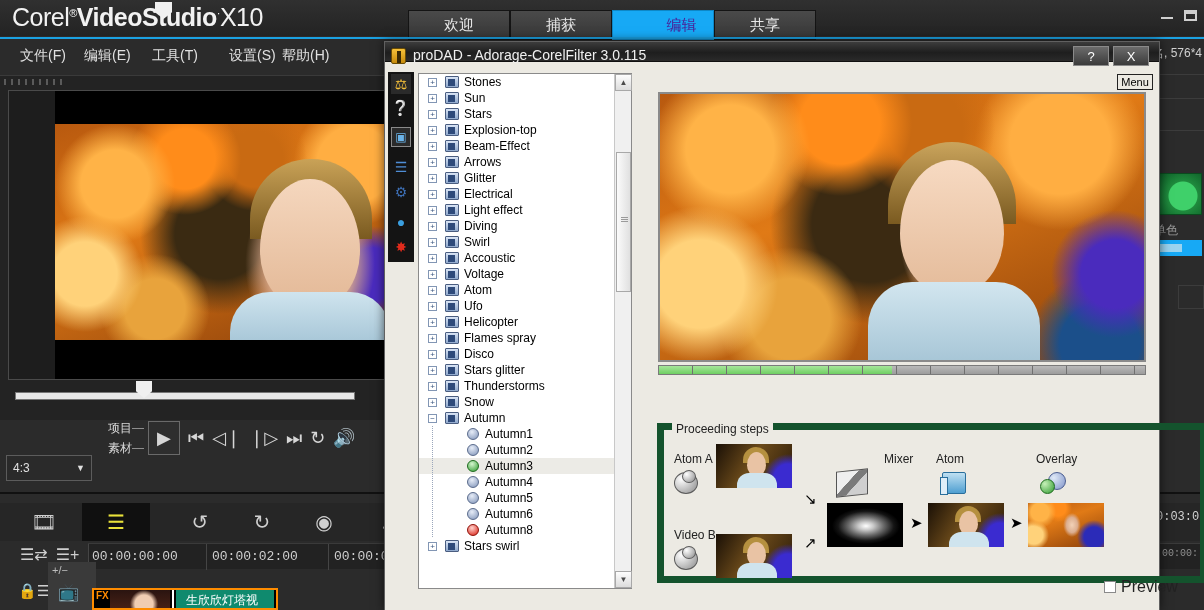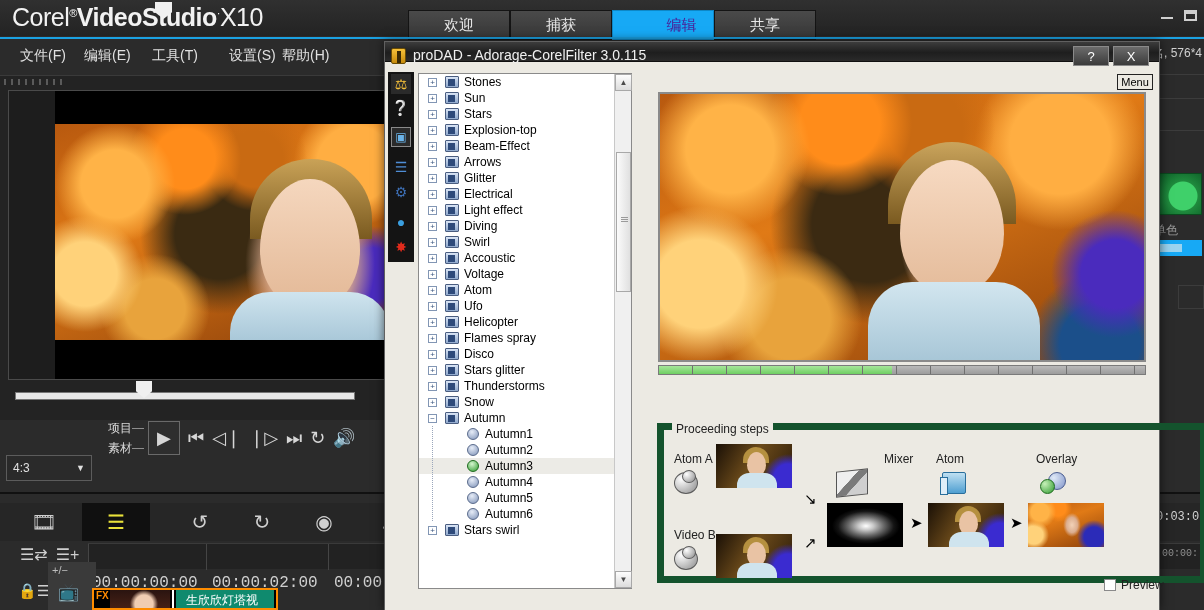--- a/index.html
+++ b/index.html
@@ -90,22 +90,22 @@
   .corel-sep { position:absolute; left:0; top:492px; width:1204px; height:2px; background:#111; }
 
   
   .tl-toolbar { position:absolute; left:0; top:503px; width:1204px; height:38px; background:#262626; }
   .tl-mode { position:absolute; top:0; width:68px; height:38px; display:flex;
     align-items:center; justify-content:center; cursor:pointer; font-size:20px; color:#cfcfcf; }
   .tl-mode.sel { background:#101010; color:#e9e23a; }
 
   .tl-ruler { position:absolute; left:88px; top:543px; width:1116px; height:26px;
     background:#222; border-top:1px solid #3a3a3a; }
-  .tl-time { position:absolute; top:5px; font-size:16px; color:#cfcfcf;
-    font-family:"Liberation Mono", monospace;margin-top:25px; }
+  .tl-time { position:absolute; top:5px; font-size:13px; color:#cfcfcf;
+    font-family:"Liberation Mono", monospace; }
   .tl-tick { position:absolute; top:0; width:1px; height:26px; background:#454545; }
   .tl-head { position:absolute; left:155px; top:2px; width:17px; height:17px;
     background:#f0f0f0; clip-path:polygon(0 0,100% 0,100% 60%,50% 100%,0 60%); }
 
   .tl-leftbtns { position:absolute; left:20px; top:545px; display:flex; gap:8px; }
   .tl-icon { color:#cfcfcf; font-size:16px; cursor:pointer; }
   .tl-lock { position:absolute; left:18px; top:582px; color:#cfcfcf; font-size:15px; }
   .tl-track-hdr { position:absolute; left:48px; top:562px; width:48px; height:48px; background:#3a3a3a; }
   .tl-track-hdr .pm { position:absolute; left:4px; top:2px; font-size:11px; color:#bdbdbd; }
   .tl-track-hdr .reel { position:absolute; left:10px; top:20px; font-size:17px; color:#9a9a9a; }
@@ -269,21 +269,21 @@
   .ps-final { position:absolute; width:76px; height:44px; overflow:hidden;
     background:
       radial-gradient(ellipse 11px 15px at 44px 22px,#f2d2b7 0%,#dcae90 50%,rgba(210,160,120,0) 80%),
       radial-gradient(circle at 12px 9px,#ffb347 0 9px,rgba(255,179,71,0) 16px),
       radial-gradient(circle at 30px 5px,#ff8c1a 0 8px,rgba(255,140,26,0) 14px),
       radial-gradient(circle at 6px 32px,#ffd27a 0 9px,rgba(255,210,122,0) 15px),
       radial-gradient(circle at 66px 34px,#2b2bb8 0 10px,rgba(43,43,184,0) 17px),
       linear-gradient(160deg,#b8590f,#e07a16 40%,#8a3f0a 100%); }
 
   .prev-chk { position:absolute; left:686px; top:508px; display:flex; align-items:center; gap:5px;
-    font-size:12px; color:#222; cursor:pointer;padding-left:33px; }
+    font-size:16px; color:#222; cursor:pointer;padding-left:33px; }
   .chkbox { width:12px; height:12px; border:1px solid #8a8a8a; background:#fff; }
 </style>
 </head>
 <body>
 
 <div id="root">
 
   <div class="corel-shell">
 
     <div class="corel-titlebar">
@@ -583,20 +583,25 @@
               <div class="tguide"></div>
               <div class="tdot "></div>
               <span class="tlabel-child">Autumn5</span>
             </div>
             <div class="trow">
               <div class="tguide"></div>
               <div class="tdot "></div>
               <span class="tlabel-child">Autumn6</span>
             </div>
             <div class="trow">
+              <div class="tguide"></div>
+              <div class="tdot red"></div>
+              <span class="tlabel-child">Autumn8</span>
+            </div>
+            <div class="trow">
               <div class="tplus">+</div>
               <div class="tfolder"></div>
               <span class="tlabel-root">Stars swirl</span>
             </div>
           </div>
         <div class="tscroll">
           <div class="tsc-btn tsc-up">▲</div>
           <div class="tsc-thumb"></div>
           <div class="tsc-btn tsc-dn">▼</div>
         </div>

